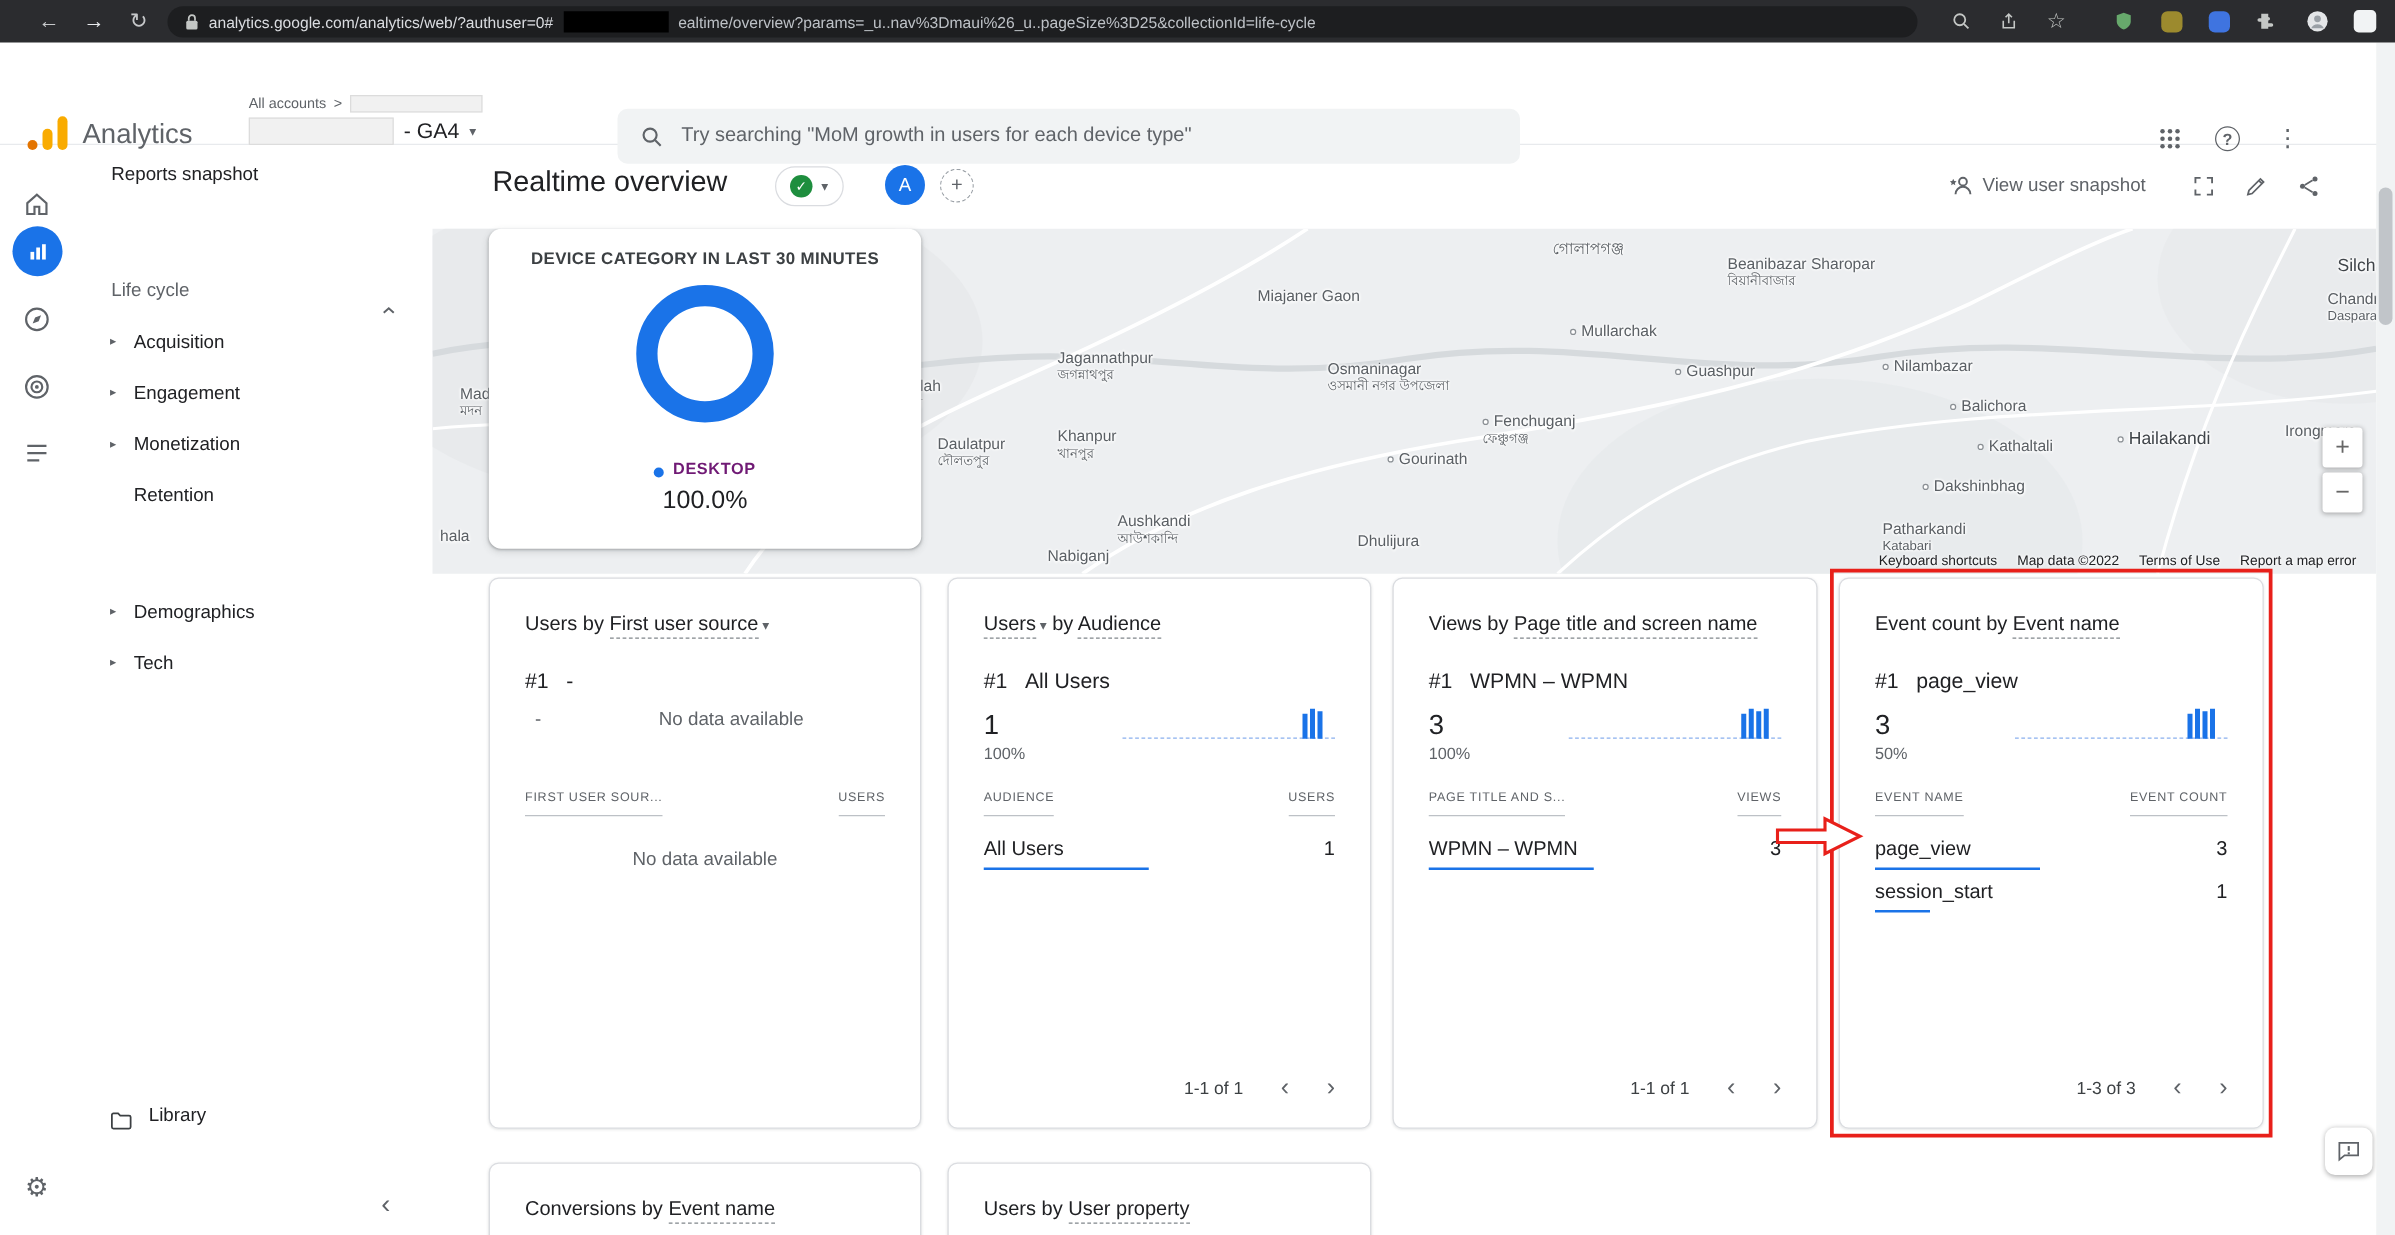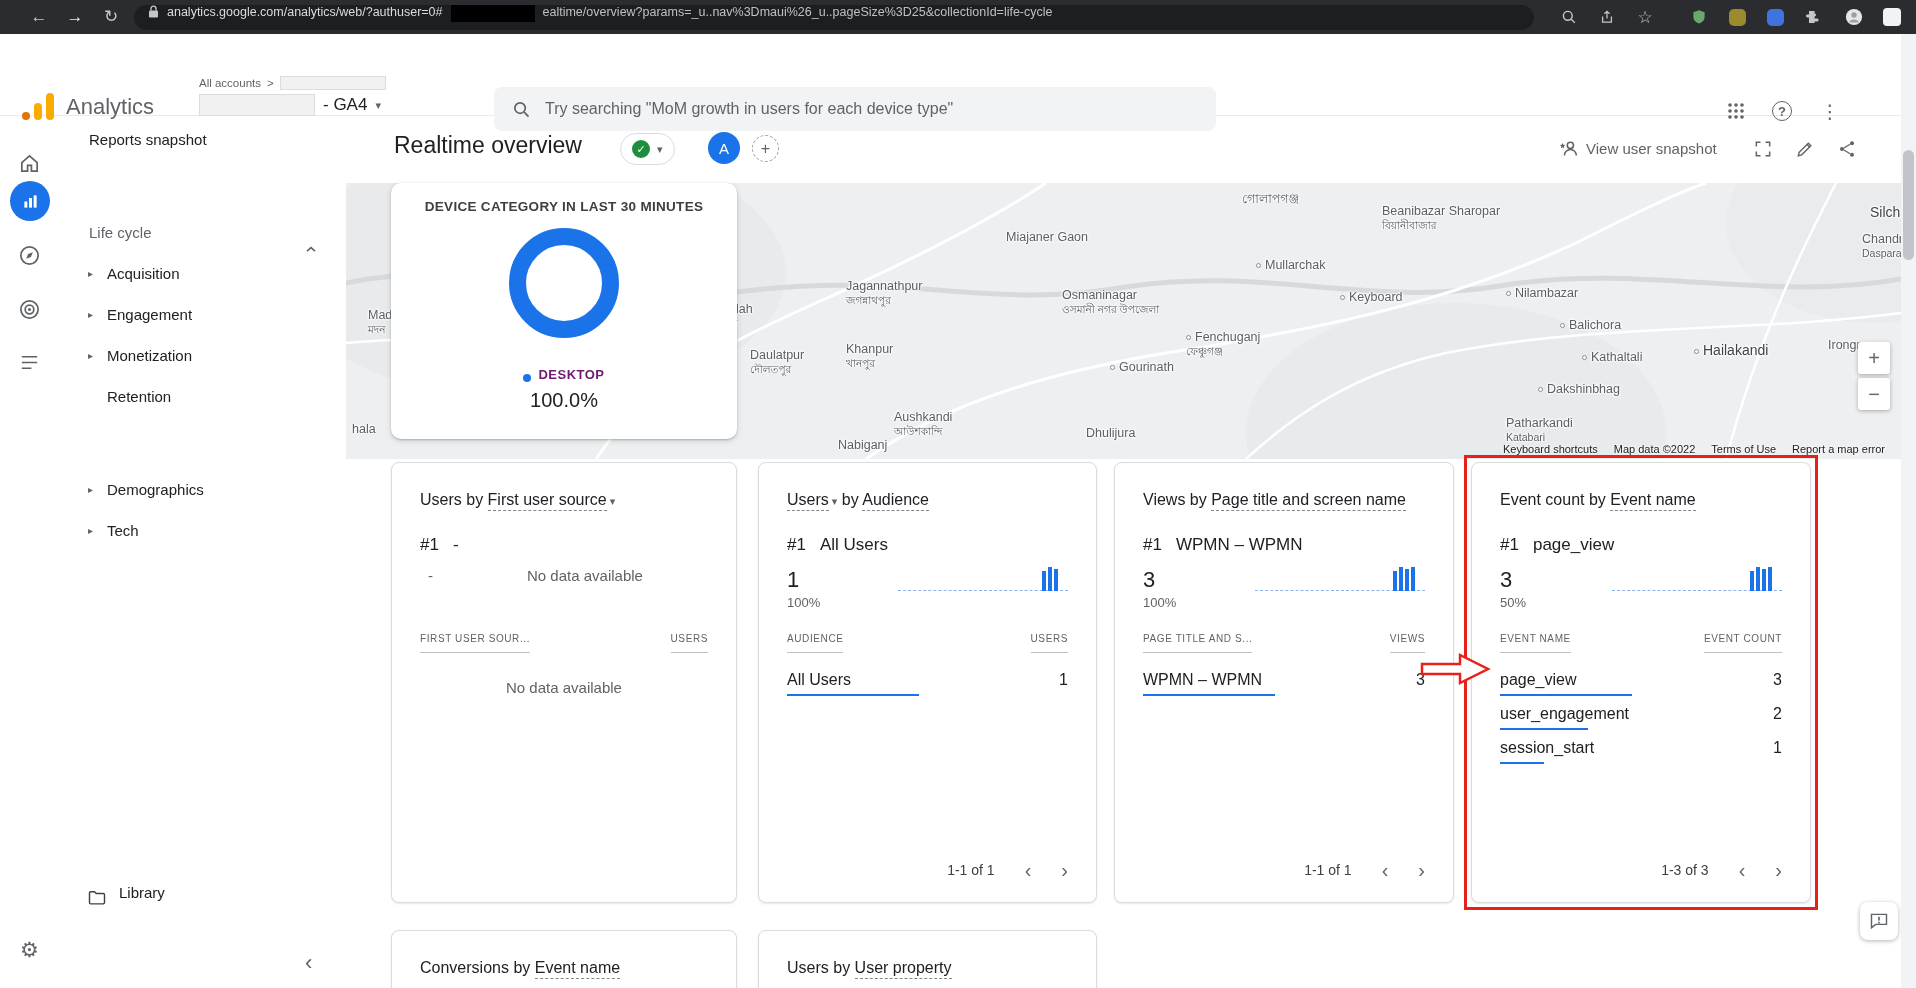--- a/index.html
+++ b/index.html
@@ -2,21 +2,21 @@
 <html><head>
 <meta charset="utf-8">
 <style>
   *{margin:0;padding:0;box-sizing:border-box}
   html,body{width:1916px;height:988px;overflow:hidden}
   body{position:relative;background:#fff;font-family:"Liberation Sans","DejaVu Sans",sans-serif;color:#202124}
 
   
   #browser-bar{position:absolute;left:0;top:0;width:1916px;height:34px;background:#2b2c2f;z-index:30}
   .nav-ico{position:absolute;top:0;width:30px;height:34px;line-height:34px;text-align:center;font-size:17px;color:#c6c8ca;cursor:pointer}
-  #url-bar{position:absolute;left:134px;top:5px;width:1400px;height:25px;border-radius:13px;background:#1d1e20;display:flex;padding:0 14px;gap:8px;cursor:text;overflow:hidden}
+  #url-bar{position:absolute;left:134px;top:5px;width:1400px;height:25px;border-radius:13px;background:#1d1e20;display:flex;align-items:center;padding:0 14px;gap:8px;cursor:text;overflow:hidden}
   .url-text{font-size:12.5px;color:#dadce0;white-space:nowrap}
   .url-text.dim{color:#bdc1c6}
   .redact-dark{display:inline-block;width:84px;height:17px;background:#000;flex:none}
   .tb-ico{position:absolute;top:5px;width:26px;height:24px;display:flex;align-items:center;justify-content:center;color:#c4c7c5;cursor:pointer}
   .ext-sq{border-radius:5px;width:17px;height:17px}
 
   
   #app-header{position:absolute;left:0;top:34px;width:1916px;height:82px;background:#fff;border-bottom:1px solid #e8eaed;z-index:25}
   #ga-logo{position:absolute;left:22px;top:56px;width:34px;height:30px;display:flex;align-items:flex-end;gap:4px;cursor:pointer}
   #ga-logo i{display:block;width:8px;border-radius:4px}
@@ -352,21 +352,21 @@
       <div class="map-label" style="left: 6px; top: 238px;"><span>hala</span></div>
       <div class="map-label" style="left: 372px; top: 118px;"><span>Sullah</span><div class="sub">শাল্লা</div></div>
       <div class="map-label" style="left: 404px; top: 164px;"><span>Daulatpur</span><div class="sub">দৌলতপুর</div></div>
       <div class="map-label" style="left: 500px; top: 56px; margin-top: 39px;"><span>Jagannathpur</span><div class="sub">জগন্নাথপুর</div></div>
       <div class="map-label" style="left: 660px; top: 46px;"><span>Miajaner Gaon</span></div>
       <div class="map-label" style="left: 716px; top: 104px;"><span>Osmaninagar</span><div class="sub">ওসমানী নগর উপজেলা</div></div>
       <div class="map-label" style="left: 500px; top: 158px;"><span>Khanpur</span><div class="sub">খানপুর</div></div>
       <div class="map-label" style="left: 764px; top: 176px;"><span class="town-dot"></span><span>Gourinath</span></div>
       <div class="map-label" style="left: 840px; top: 146px;"><span class="town-dot"></span><span>Fenchuganj</span><div class="sub">ফেঞ্চুগঞ্জ</div></div>
       <div class="map-label" style="left: 910px; top: 74px;"><span class="town-dot"></span><span>Mullarchak</span></div>
-      <div class="map-label" style="left: 994px; top: 106px;"><span class="town-dot"></span><span>Keyboard</span></div>
+      <div class="map-label" style="left: 994px; top: 106px;"><span class="town-dot"></span><span>Guashpur</span></div>
       <div class="map-label" style="left: 896px; top: 8px;"><span>গোলাপগঞ্জ</span></div>
       <div class="map-label" style="left: 1036px; top: 20px;"><span>Beanibazar Sharopar</span><div class="sub">বিয়ানীবাজার</div></div>
       <div class="map-label" style="left: 1160px; top: 102px;"><span class="town-dot"></span><span>Nilambazar</span></div>
       <div class="map-label" style="left: 1214px; top: 134px;"><span class="town-dot"></span><span>Balichora</span></div>
       <div class="map-label" style="left: 1236px; top: 166px;"><span class="town-dot"></span><span>Kathaltali</span></div>
       <div class="map-label" style="left: 1192px; top: 198px;"><span class="town-dot"></span><span>Dakshinbhag</span></div>
       <div class="map-label big" style="left: 1348px; top: 158px;"><span class="town-dot"></span><span>Hailakandi</span></div>
       <div class="map-label" style="left: 1482px; top: 154px;"><span>Irongmara</span></div>
       <div class="map-label big" style="left: 1524px; top: 20px;"><span>Silchar</span></div>
       <div class="map-label" style="left: 1516px; top: 48px;"><span>Chandrapur</span><div class="sub">Daspara</div></div>
@@ -499,25 +499,20 @@
     <span>EVENT NAME</span>
     <span>EVENT COUNT</span>
   </div>
   <div class="rows">
     <div class="t-row">
       <span>page_view</span>
       <span>3</span>
       <i class="row-bar" style="width: 132px;"></i>
     </div>
     <div class="t-row">
-      <span>user_engagement</span>
-      <span>2</span>
-      <i class="row-bar" style="width: 88px;"></i>
-    </div>
-    <div class="t-row">
       <span>session_start</span>
       <span>1</span>
       <i class="row-bar" style="width: 44px;"></i>
     </div>
   </div>
   <div class="pagination">
     <span>1-3 of 3</span>
     <span class="pg-chev">‹</span>
     <span class="pg-chev">›</span>
   </div>

